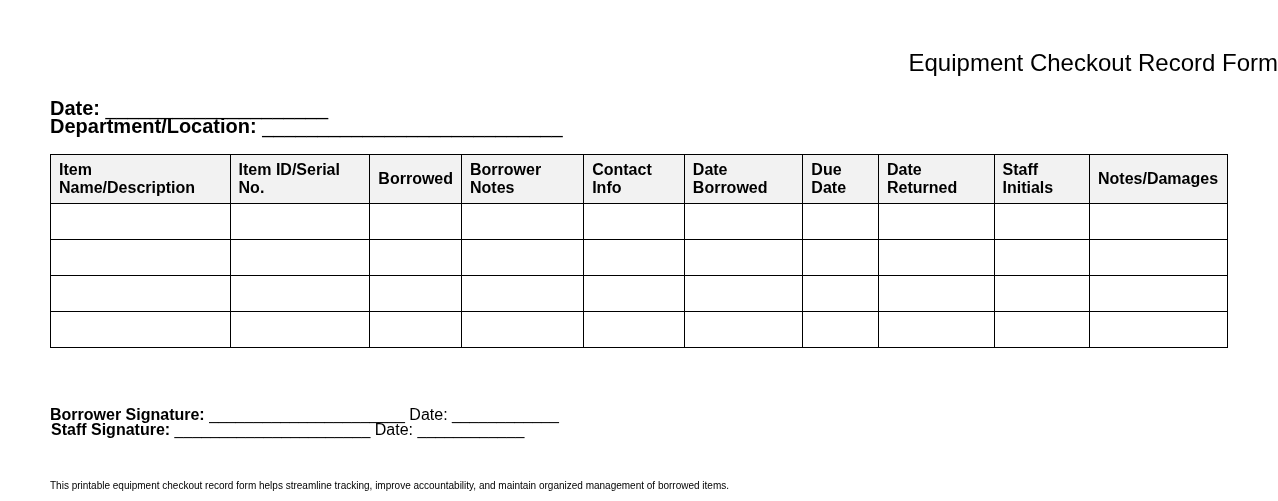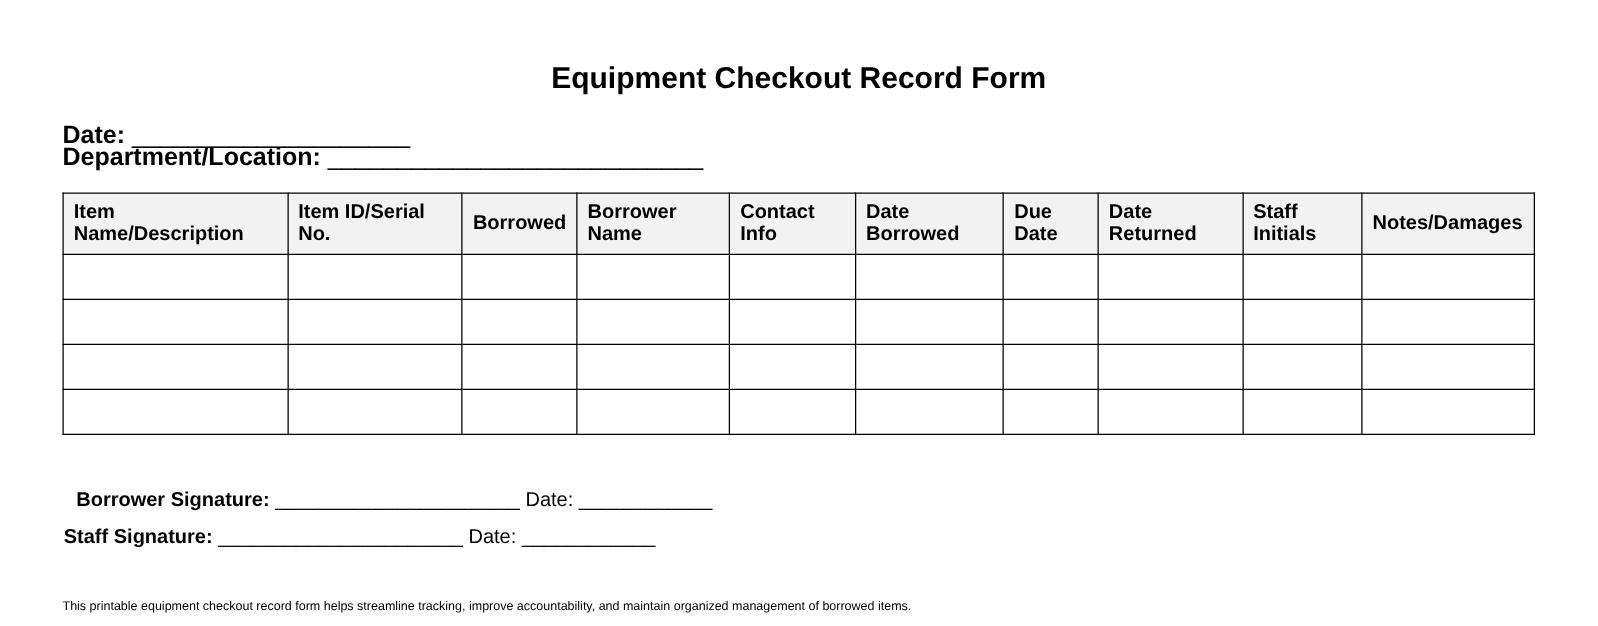--- a/index.html
+++ b/index.html
@@ -1,27 +1,27 @@
 <!DOCTYPE html>
 <html><head>
   <meta charset="utf-8">
   <style>
     html, body { margin:0; padding:0; background:#ffffff; }
     body { width:1278px; height:501px; position:relative; overflow:hidden; font-family:"Liberation Sans", sans-serif; color:#000; }
-    .title { position:absolute; top:49px; left:0; width:1278px; text-align:center; font-size:24px; font-weight:bold; }
+    .title { position:absolute; top:49px; left:0; width:1278px; text-align:right; font-size:24px; font-weight:normal; }
     .hdr-field { position:absolute; left:50px; font-size:20px; font-weight:bold; white-space:nowrap; }
     .hdr-field .blank { font-weight:normal; }
     .f-date { top:97px; }
     .f-dept { top:115px; }
     table.grid { position:absolute; top:154px; left:50px; width:1178px; border-collapse:collapse; font-size:16px; }
     table.grid th { background:#f2f2f2; font-weight:bold; text-align:left; vertical-align:middle; padding:6px 8px; border:1px solid #000; line-height:18px; height:40px; box-sizing:border-box; }
     table.grid td { border:1px solid #000; height:35px; padding:0; }
     .sig { position:absolute; font-size:16px; white-space:nowrap; }
     .sig .lbl { font-weight:bold; }
-    .sig-b { top:392px; left:50px;margin-left:11px; }
+    .sig-b { top:406px; left:50px; }
     .sig-s { top:421px; left:51px; }
     .footer { position:absolute; top:480px; left:50px; font-size:10px; white-space:nowrap; }
   </style>
 </head>
 <body>
 
 <div class="title">Equipment Checkout Record Form</div>
 
 <div class="hdr-field f-date">
   <span>Date:</span>
@@ -31,21 +31,21 @@
   <span>Department/Location:</span>
   <span class="blank">___________________________</span>
 </div>
 
 <table class="grid">
   <thead>
     <tr id="hdr-row">
         <th style="width: 181px; margin-top: 43px;">Item Name/Description</th>
         <th style="width: 143px;">Item ID/Serial No.</th>
         <th style="width: 91px;">Borrowed</th>
-        <th style="width: 124px;">Borrower Name</th>
+        <th style="width: 124px;">Borrower Notes</th>
         <th style="width: 102px;">Contact Info</th>
         <th style="width: 120px;">Date Borrowed</th>
         <th style="width: 77px;">Due Date</th>
         <th style="width: 117px;">Date Returned</th>
         <th style="width: 97px;">Staff Initials</th>
         <th style="width: 138px;">Notes/Damages</th>
       </tr>
   </thead>
   <tbody id="body-rows">
       <tr>

